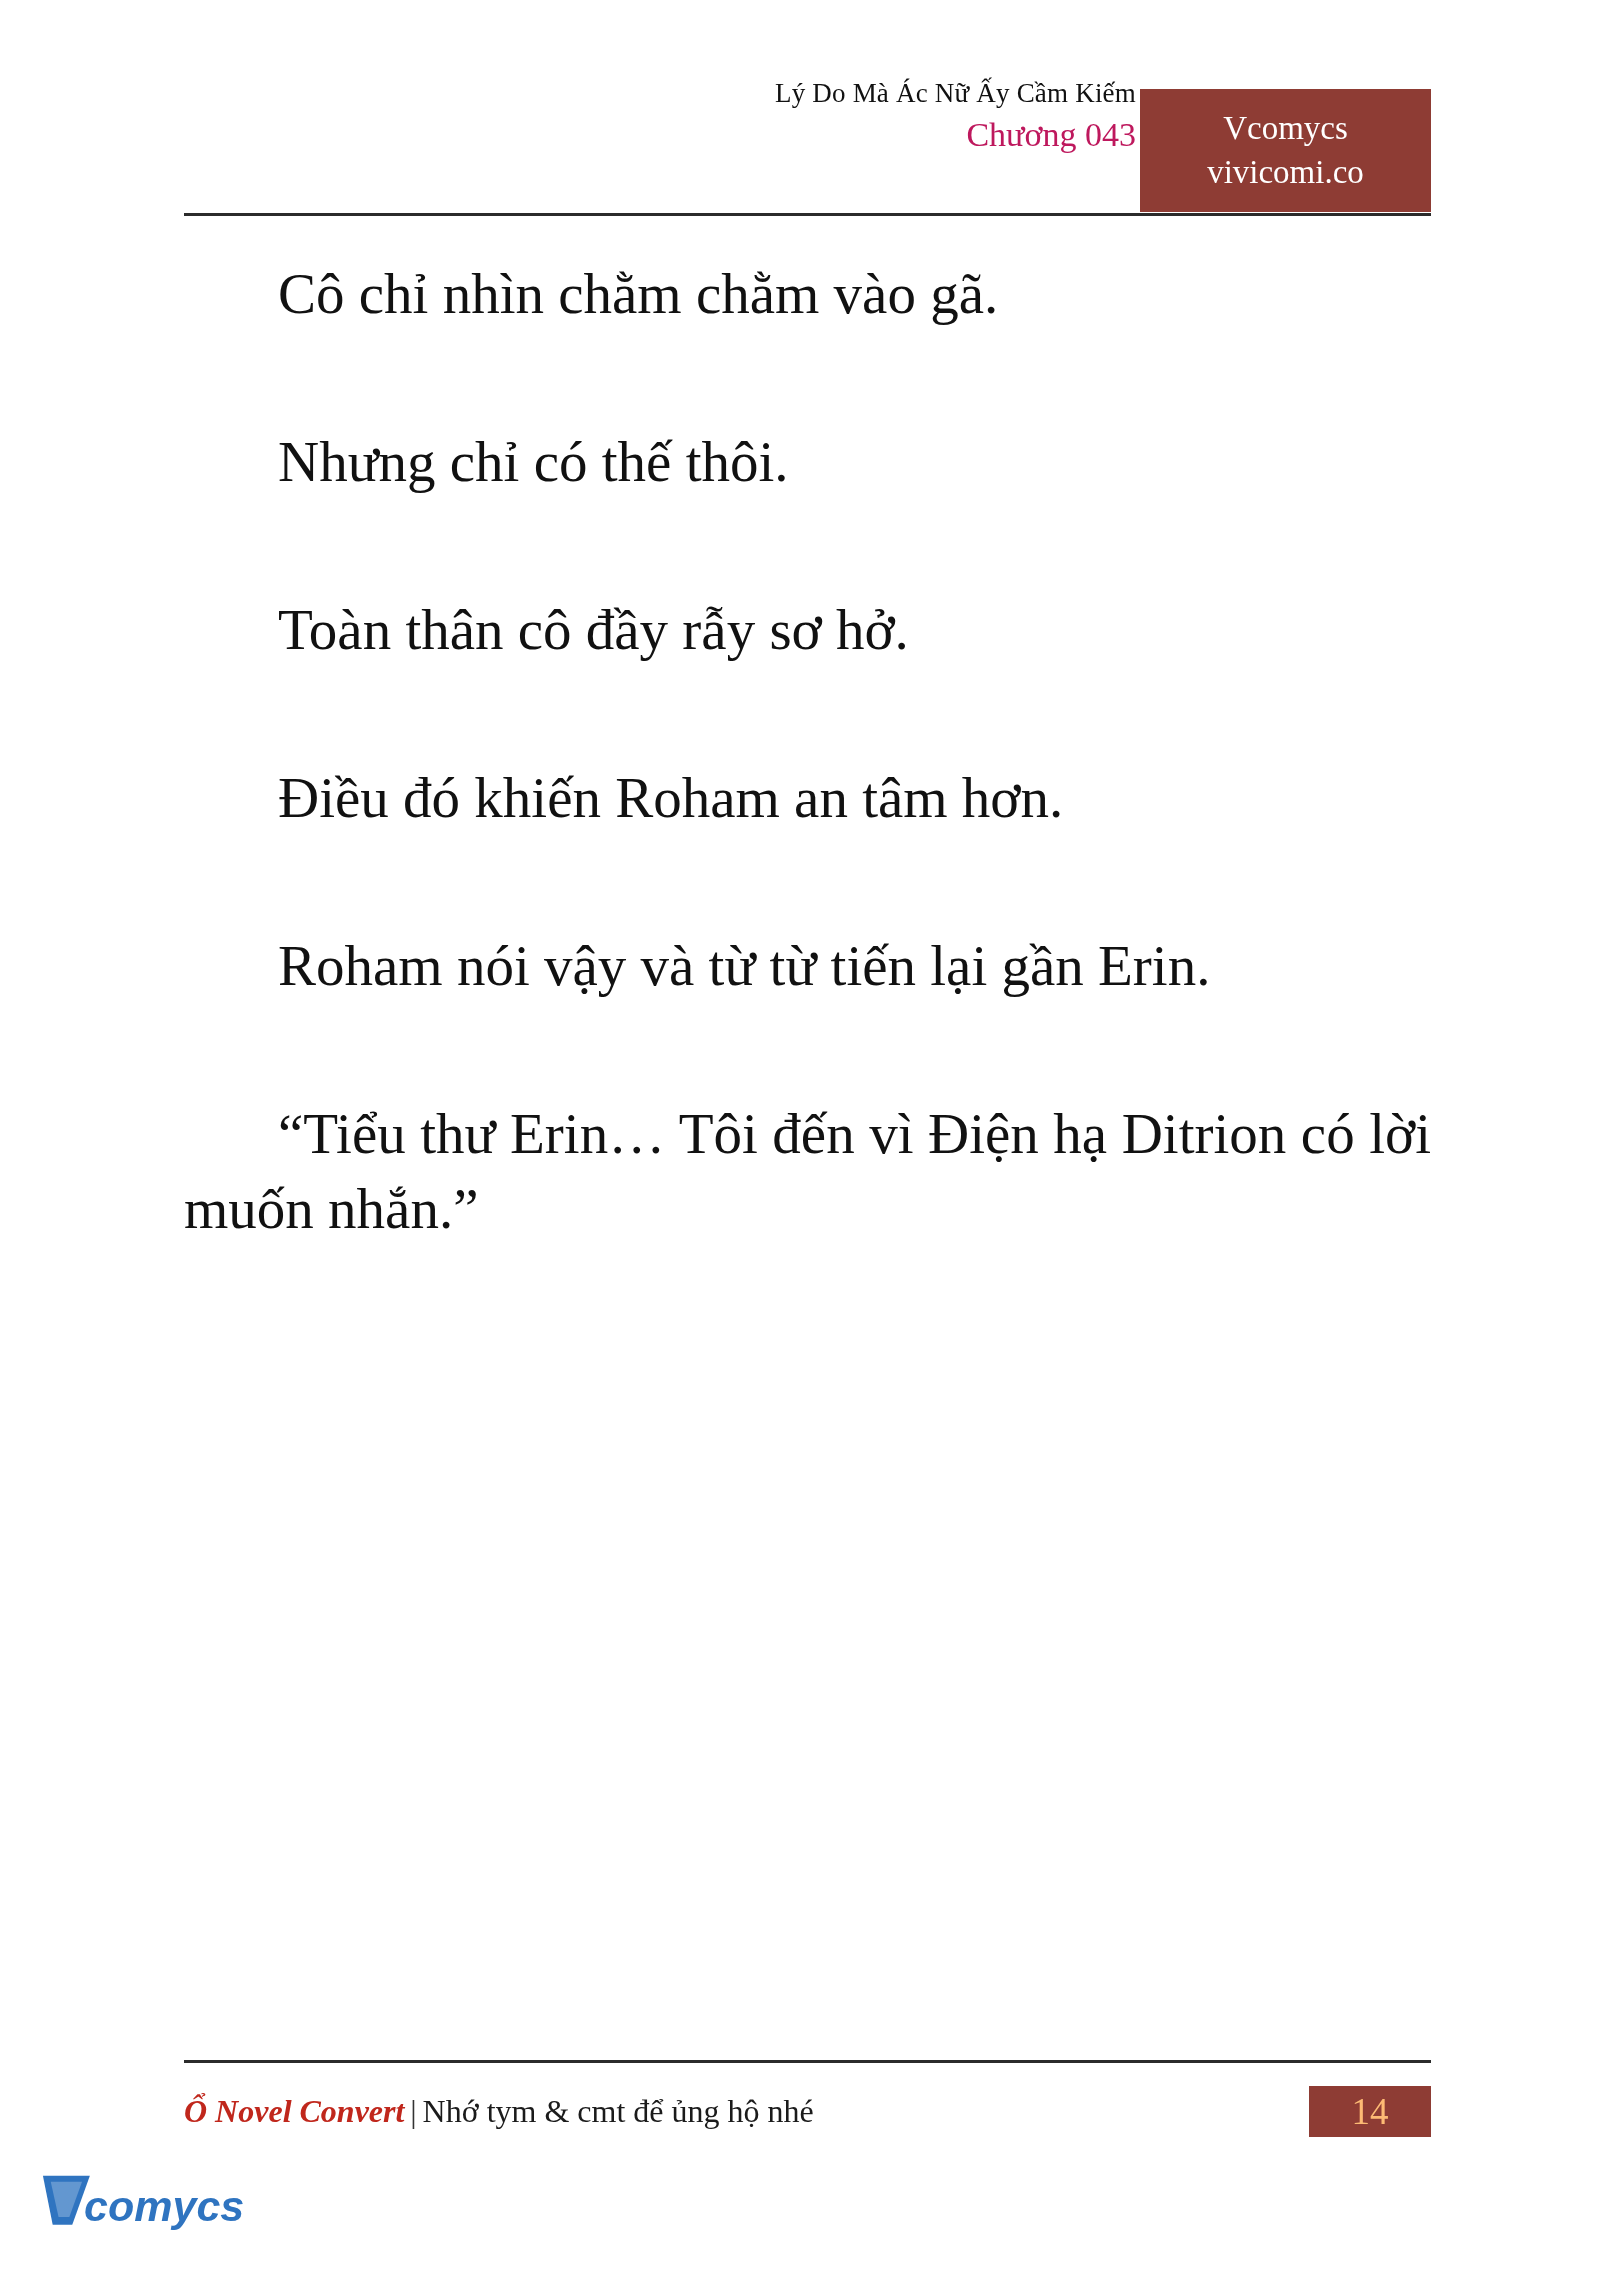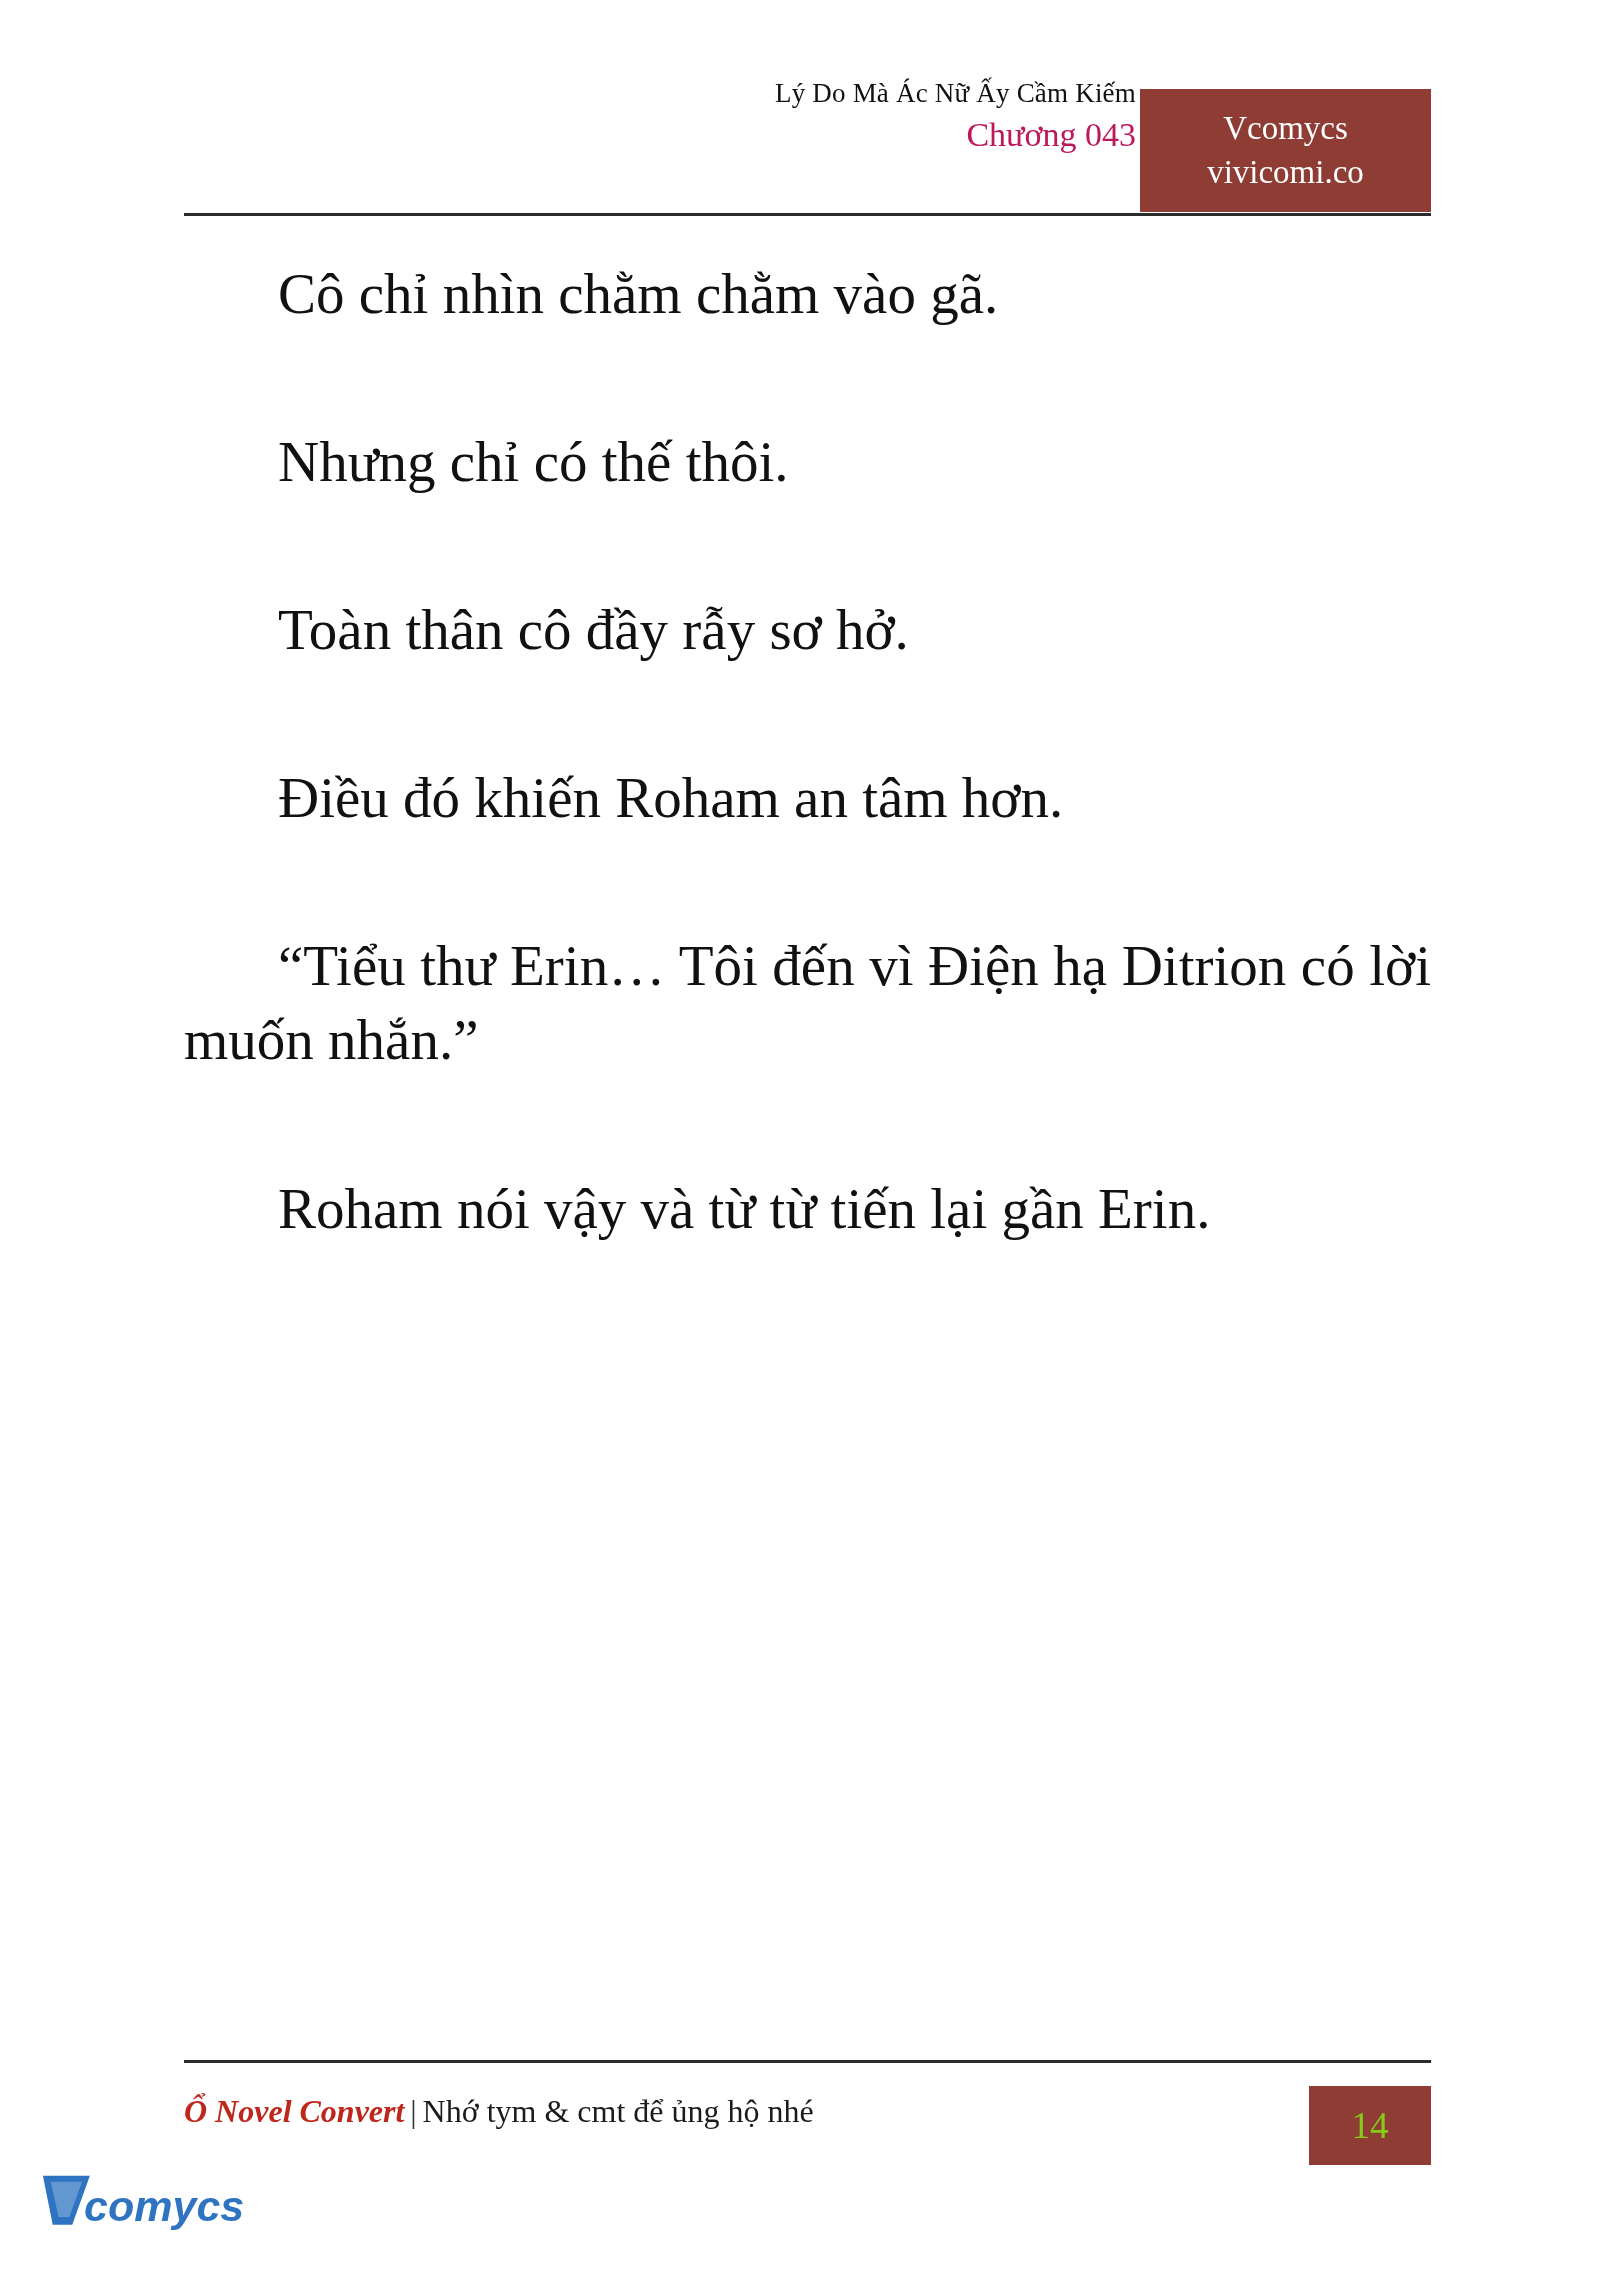--- a/index.html
+++ b/index.html
@@ -143,23 +143,23 @@
     padding: 0 5.9px;
   }
   .footer-text .note {
     color: #1b1b1b;
   }
   .page-number {
     position: absolute;
     right: 0;
     top: 0;
     width: 122px;
-    height: 79px;
+    height: 51px;
     background: #8e3c34;
-    color: #84cc16;
+    color: #fdba74;
     font-size: 37px;
     display: flex;
     align-items: center;
     justify-content: center;
   }
 
   
   .watermark {
     position: absolute;
     left: 39px;
@@ -184,22 +184,22 @@
       <div class="site">vivicomi.co</div>
     </div>
     <div class="header-rule"></div>
   </div>
 
   <div class="content">
     <p class="para">Cô chỉ nhìn chằm chằm vào gã.</p>
     <p class="para">Nhưng chỉ có thế thôi.</p>
     <p class="para">Toàn thân cô đầy rẫy sơ hở.</p>
     <p class="para">Điều đó khiến Roham an tâm hơn.</p>
+    <p class="para justify">Roham nói vậy và từ từ tiến lại gần Erin.</p>
     <p class="para justify">“Tiểu thư Erin… Tôi đến vì Điện hạ Ditrion có lời muốn nhắn.”</p>
-    <p class="para justify">Roham nói vậy và từ từ tiến lại gần Erin.</p>
   </div>
 
   <div class="footer">
     <div class="footer-rule"></div>
     <div class="footer-inner">
       <div class="footer-text">
         <span class="conv">Ổ Novel Convert</span><span class="sep">|</span><span class="note">Nhớ tym &amp; cmt để ủng hộ nhé</span>
       </div>
       <div class="page-number">14</div>
     </div>

